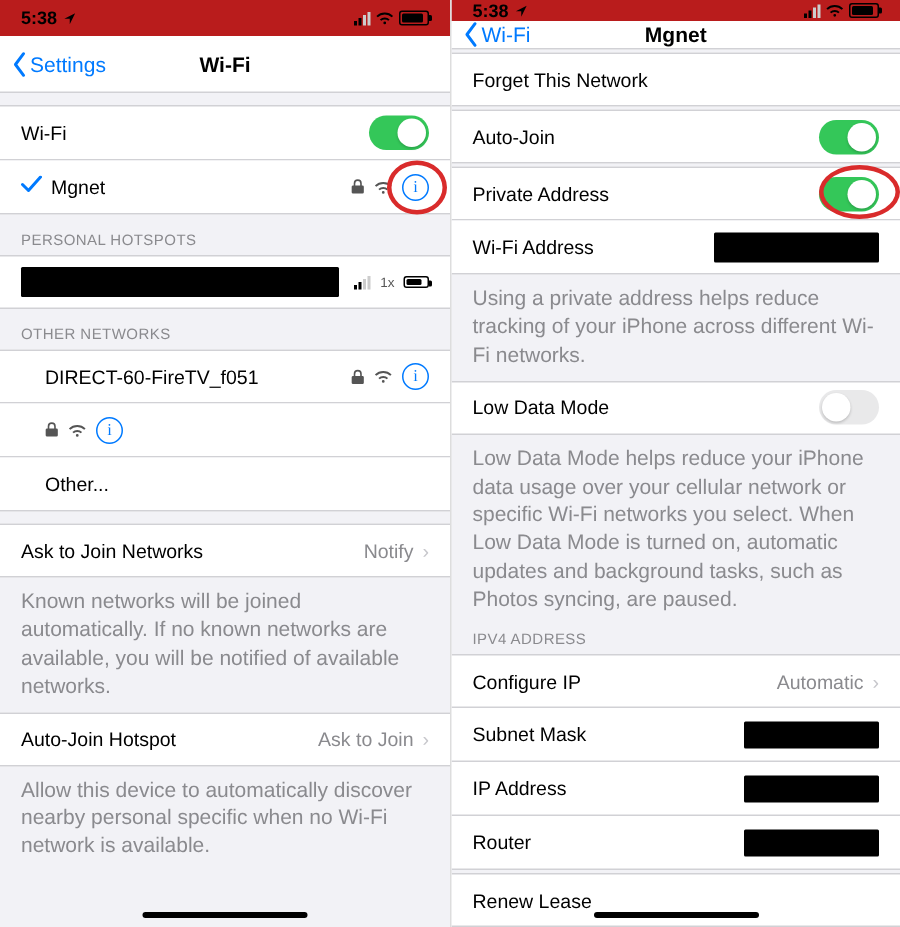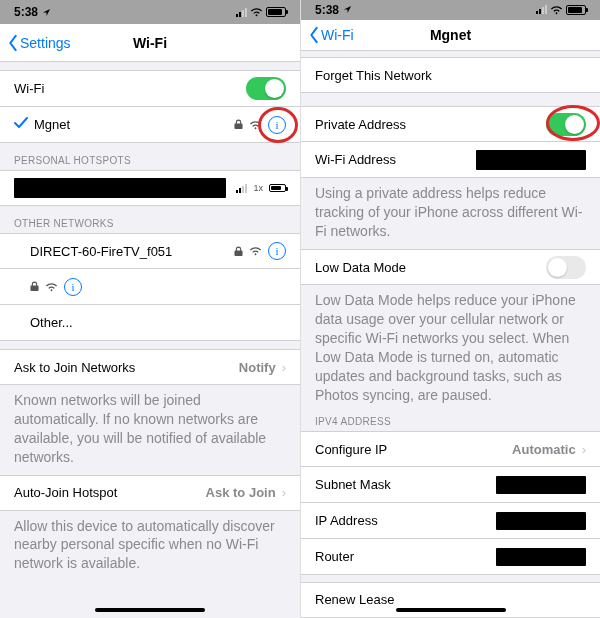--- a/index.html
+++ b/index.html
@@ -21,21 +21,21 @@
     position: relative;
     overflow: hidden;
   }
   .screen + .screen { border-left: 1px solid #ddd; }
   .status-bar {
     height: 24px;
     display: flex;
     align-items: center;
     justify-content: space-between;
     padding: 0 14px;
-    background: #a3a3a3;
+    background: #b91c1c;
     font-size: 12px;
     font-weight: 600;
   }
   .status-left { display:flex; align-items:center; gap:4px;}
   .status-right { display: flex; align-items: center; gap: 3px; }
   .nav-bar {
     height: 38px;
     background: #fff;
     display: flex;
     align-items: center;
@@ -76,21 +76,21 @@
     background: #fff;
     min-height: 36px;
     display: flex;
     align-items: center;
     padding: 6px 14px;
     border-bottom: 0.5px solid #d1d1d5;
     position: relative;
   }
   .cell.first { border-top: 0.5px solid #d1d1d5; }
   .cell .label { flex: 1; font-size: 13px; color:#000; }
-  .cell .value { color: #8a8a8e; font-size: 13px; margin-right: 4px; white-space:nowrap;font-weight:bold;}
+  .cell .value { color: #8a8a8e; font-size: 13px; margin-right: 4px; white-space:nowrap;}
   .chevron { color:#c7c7cc; margin-left:2px;}
   .toggle {
     width: 40px; height: 23px; border-radius: 12px;
     position: relative; flex-shrink:0;
   }
   .toggle.on { background:#34c759; }
   .toggle.off { background:#e9e9ea; }
   .toggle::after {
     content:""; position:absolute; width:19px; height:19px; border-radius:50%;
     background:#fff; top:2px; box-shadow:0 1px 2px rgba(0,0,0,.2);
@@ -288,20 +288,24 @@
     </div>
     <div class="nav-title">Mgnet</div>
   </div>
 
   <div class="spacer"></div>
   <div class="cell first">
     <span class="label link">Forget This Network</span>
   </div>
 
   <div class="spacer"></div>
+  <div class="cell first">
+    <span class="label">Auto-Join</span>
+    <div class="toggle on"></div>
+  </div>
 
   <div class="spacer"></div>
   <div class="cell first" style="position:relative;">
     <span class="label">Private Address</span>
     <div class="toggle on"></div>
     <div class="circle-mark" style="width:54px;height:36px;right:0px;top:-2px;"></div>
   </div>
   <div class="cell">
     <span class="label">Wi-Fi Address</span>
     <div class="redacted" style="width:110px;height:20px;"></div>

